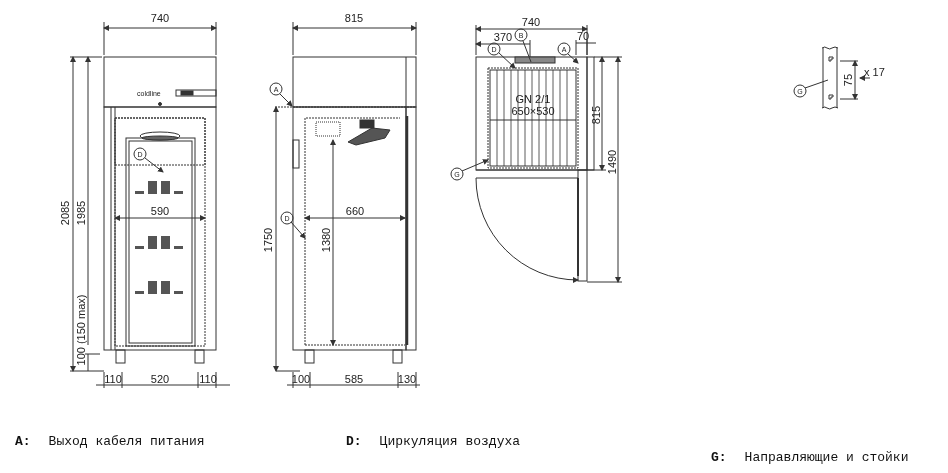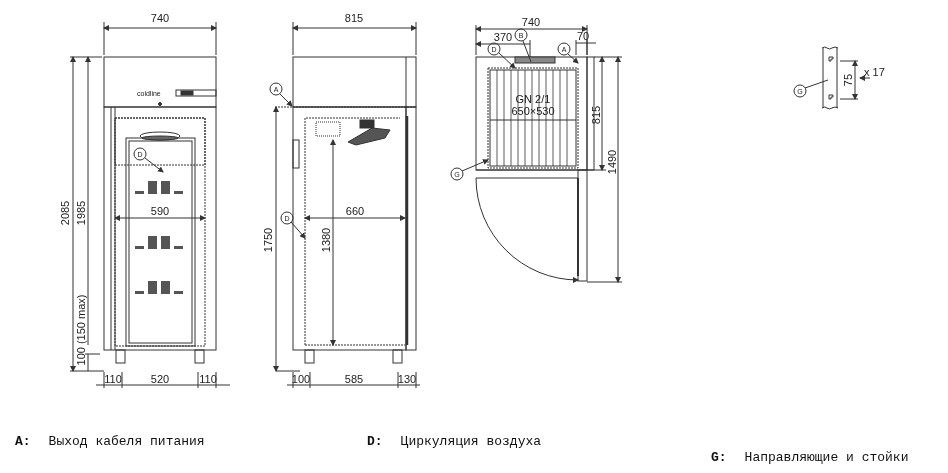--- a/index.html
+++ b/index.html
@@ -237,18 +237,18 @@
   <g>
     <text class="dim" transform="translate(852,80) rotate(-90)" text-anchor="middle">75</text>
     <text class="dim" x="864" y="76">x 17</text>
     <text class="callout-letter" x="800" y="93.5" text-anchor="middle">G</text>
   </g>
 </svg>
 
 <div class="legend" style="left:15px;">
   <span class="key">A:</span><span>Выход кабеля питания</span>
 </div>
-<div class="legend" style="left:367px;">
+<div class="legend" style="left:346px;">
   <span class="key">D:</span><span>Циркуляция воздуха</span>
 </div>
 <div class="legend" style="left:711px;margin-top:16px;">
   <span class="key">G:</span><span>Направляющие и стойки</span>
 </div>
 
 </body></html>

